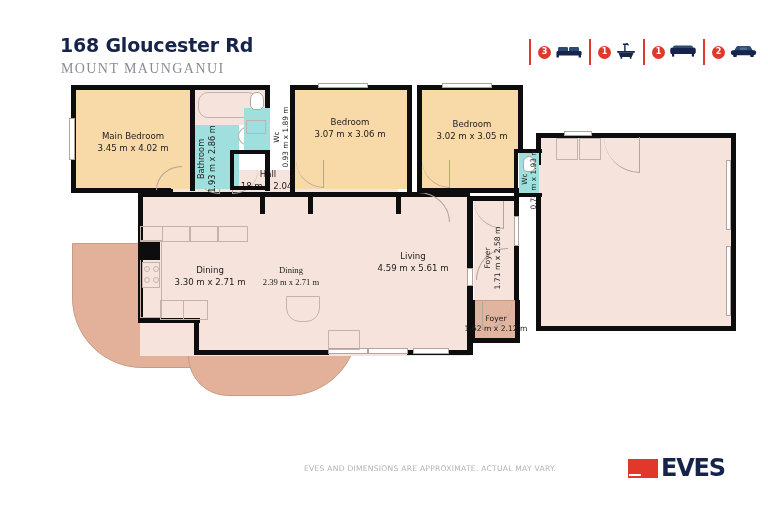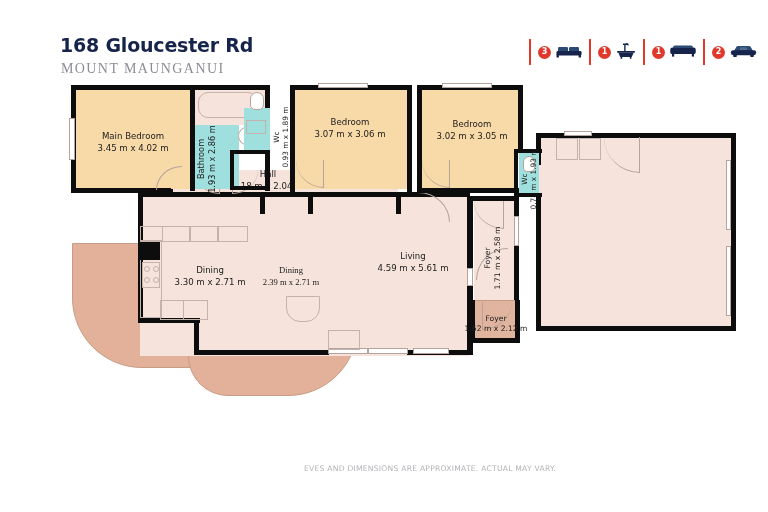--- a/index.html
+++ b/index.html
@@ -322,14 +322,18 @@
     <div class="wall" style="left:506px;top:193px;width:28px;height:4px;"></div>
     <div class="fixture-w" style="left:506px;top:216px;width:5px;height:30px;"></div>
     <div class="fixture" style="left:320px;top:330px;width:32px;height:20px;"></div>
     <div class="fixture" style="left:278px;top:296px;width:34px;height:26px;border-radius:0 0 14px 14px;"></div>
 
   </div>
 
 
   <div class="disclaim">EVES AND DIMENSIONS ARE APPROXIMATE. ACTUAL MAY VARY.</div>
 
+  <div class="eves">
+    <div class="eves-mark"></div>
+    <div class="eves-txt">EVES</div>
+  </div>
 
 </div>
 
 </body></html>

